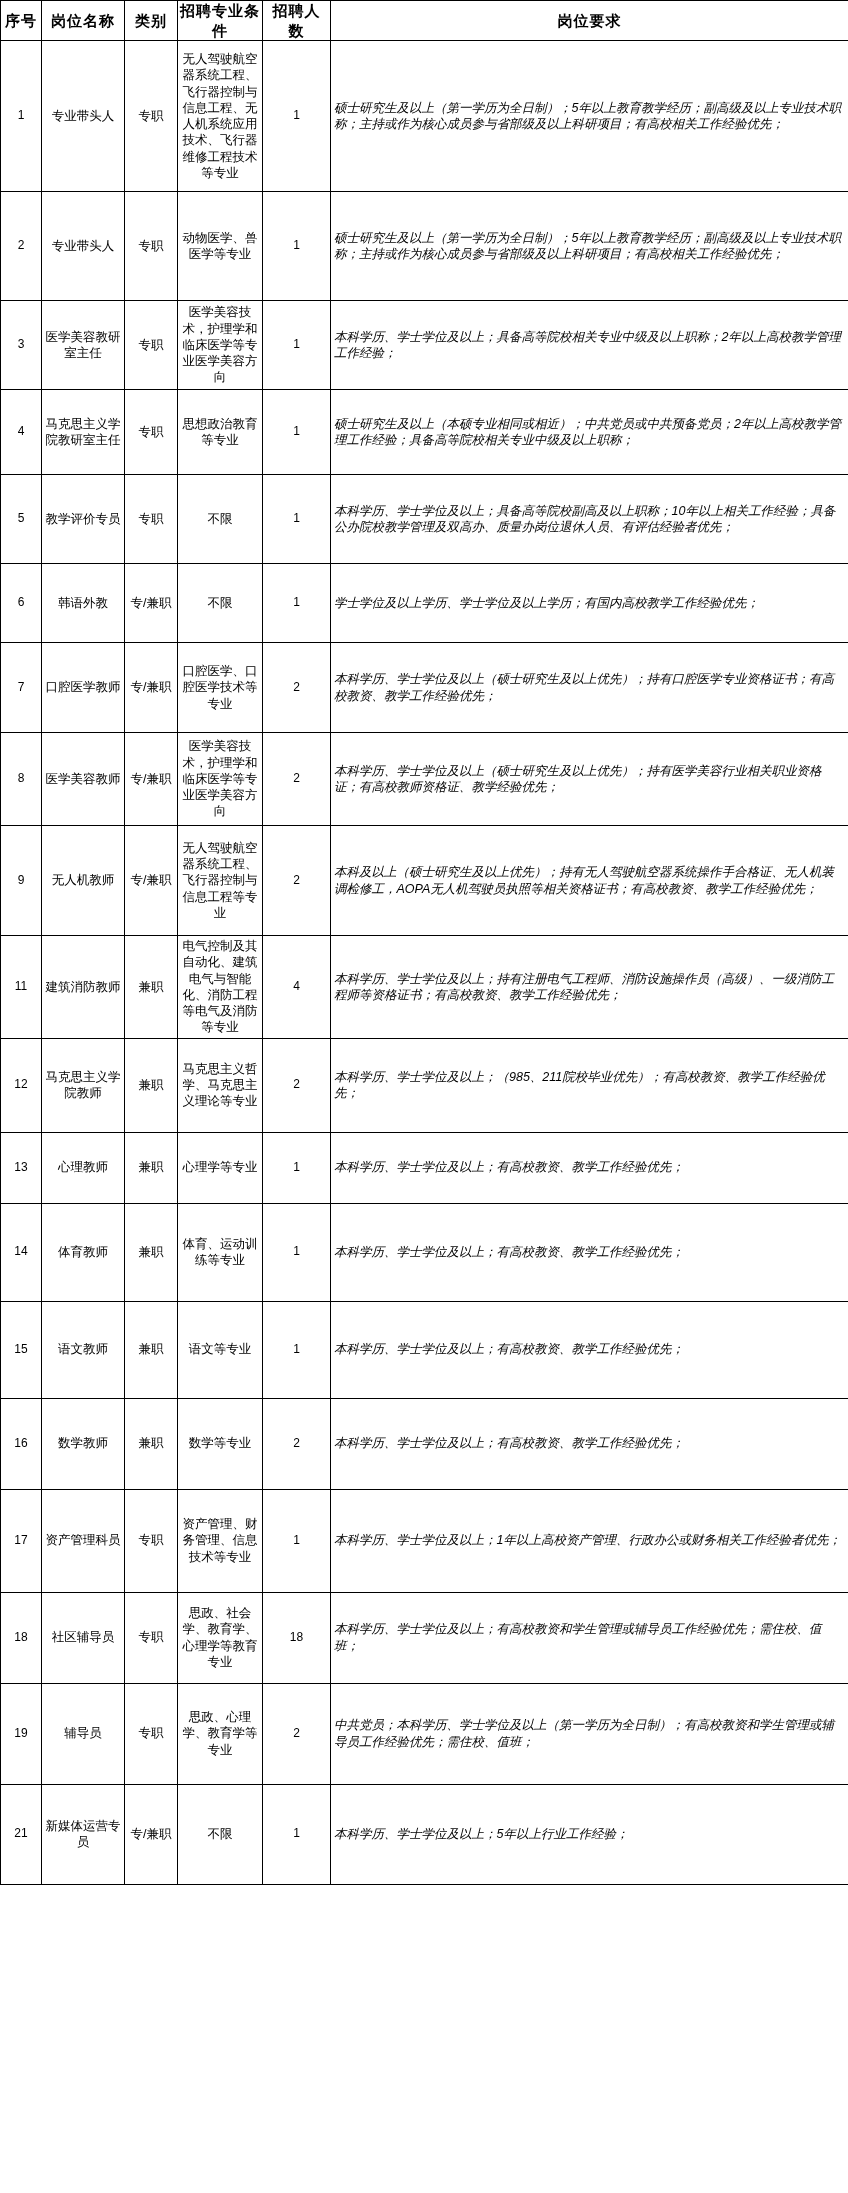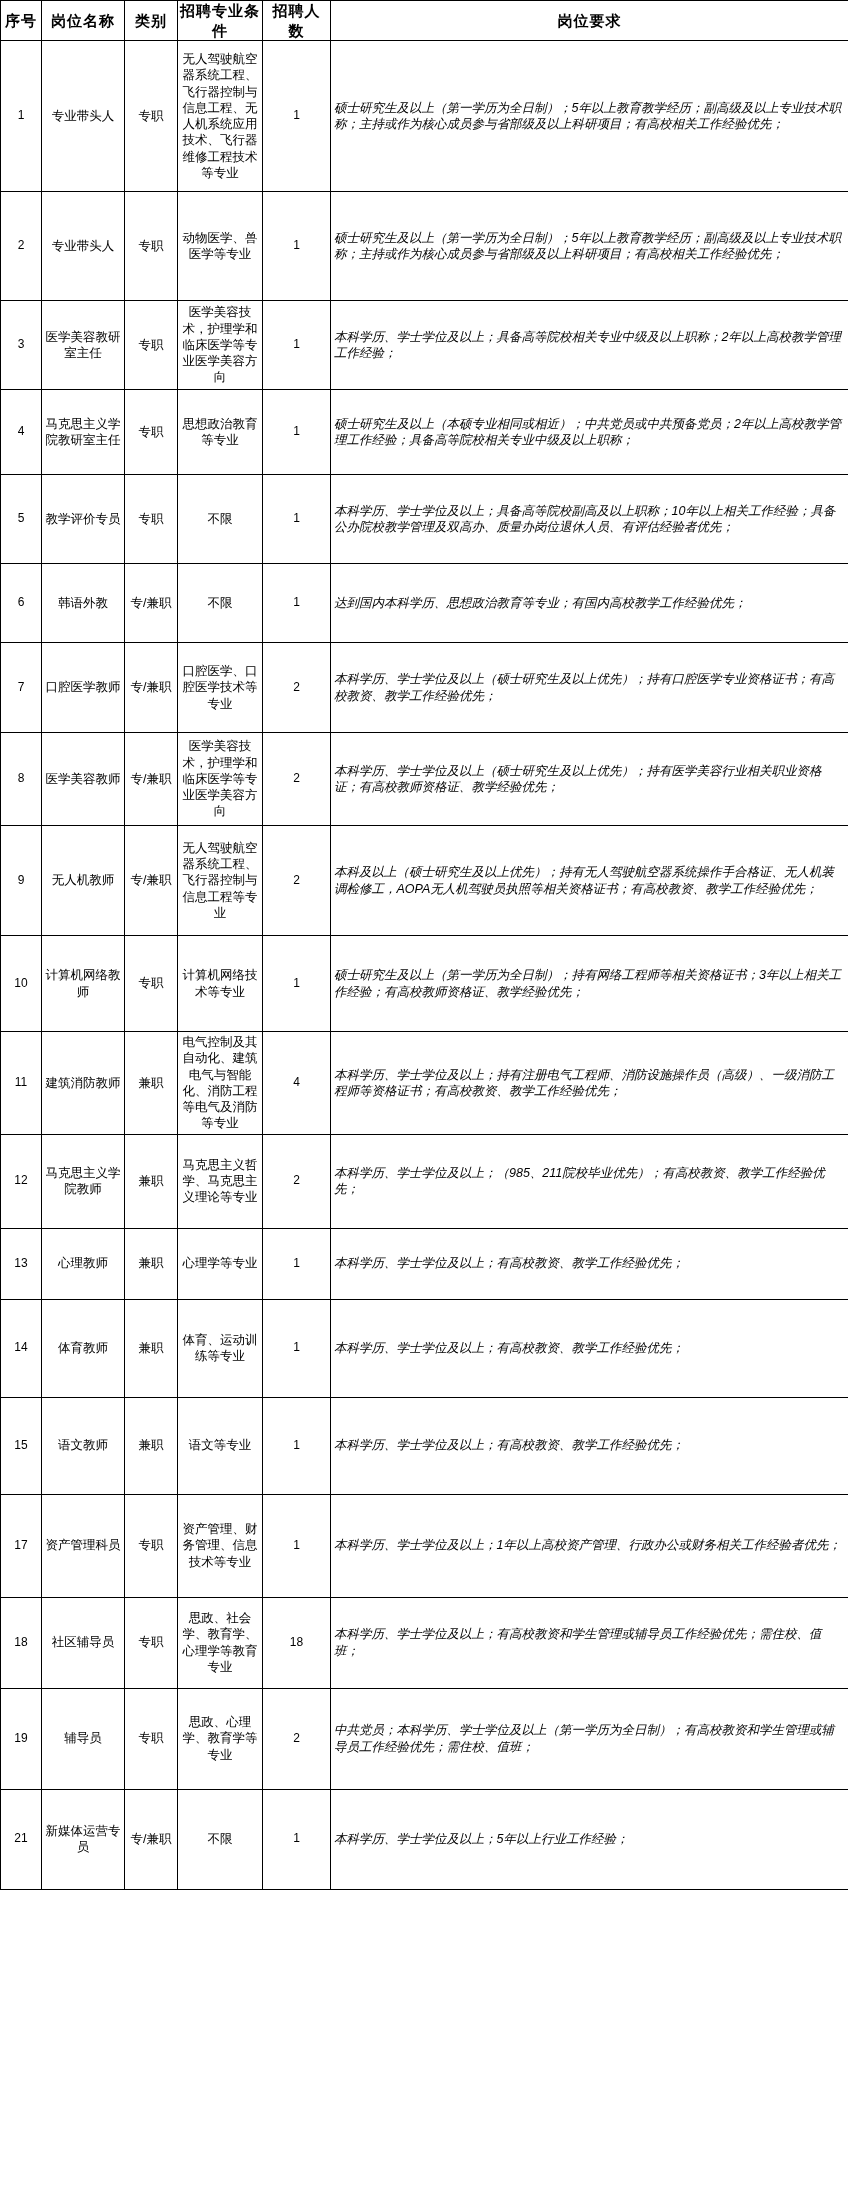--- a/index.html
+++ b/index.html
@@ -126,21 +126,21 @@
         <td class="major">不限</td>
         <td class="count">1</td>
         <td class="req">本科学历、学士学位及以上；具备高等院校副高及以上职称；10年以上相关工作经验；具备公办院校教学管理及双高办、质量办岗位退休人员、有评估经验者优先；</td>
       </tr>
       <tr style="height: 79px;">
         <td class="seq">6</td>
         <td class="post">韩语外教</td>
         <td class="type">专/兼职</td>
         <td class="major">不限</td>
         <td class="count">1</td>
-        <td class="req">达到国内本科学历、思想政治教育等专业；有国内高校教学工作经验优先；</td>
+        <td class="req">学士学位及以上学历、学士学位及以上学历；有国内高校教学工作经验优先；</td>
       </tr>
       <tr style="height: 90px;">
         <td class="seq">7</td>
         <td class="post">口腔医学教师</td>
         <td class="type">专/兼职</td>
         <td class="major">口腔医学、口腔医学技术等专业</td>
         <td class="count">2</td>
         <td class="req">本科学历、学士学位及以上（硕士研究生及以上优先）；持有口腔医学专业资格证书；有高校教资、教学工作经验优先；</td>
       </tr>
       <tr style="height: 93px;">
@@ -152,28 +152,20 @@
         <td class="req">本科学历、学士学位及以上（硕士研究生及以上优先）；持有医学美容行业相关职业资格证；有高校教师资格证、教学经验优先；</td>
       </tr>
       <tr style="height: 110px;">
         <td class="seq">9</td>
         <td class="post">无人机教师</td>
         <td class="type">专/兼职</td>
         <td class="major">无人驾驶航空器系统工程、飞行器控制与信息工程等专业</td>
         <td class="count">2</td>
         <td class="req">本科及以上（硕士研究生及以上优先）；持有无人驾驶航空器系统操作手合格证、无人机装调检修工，AOPA无人机驾驶员执照等相关资格证书；有高校教资、教学工作经验优先；</td>
       </tr>
-      <tr style="height: 96px;">
-        <td class="seq">10</td>
-        <td class="post">计算机网络教师</td>
-        <td class="type">专职</td>
-        <td class="major">计算机网络技术等专业</td>
-        <td class="count">1</td>
-        <td class="req">硕士研究生及以上（第一学历为全日制）；持有网络工程师等相关资格证书；3年以上相关工作经验；有高校教师资格证、教学经验优先；</td>
-      </tr>
       <tr style="height: 91px;">
         <td class="seq">11</td>
         <td class="post">建筑消防教师</td>
         <td class="type">兼职</td>
         <td class="major">电气控制及其自动化、建筑电气与智能化、消防工程等电气及消防等专业</td>
         <td class="count">4</td>
         <td class="req">本科学历、学士学位及以上；持有注册电气工程师、消防设施操作员（高级）、一级消防工程师等资格证书；有高校教资、教学工作经验优先；</td>
       </tr>
       <tr style="height: 94px;">
         <td class="seq">12</td>
@@ -198,20 +190,28 @@
         <td class="major">体育、运动训练等专业</td>
         <td class="count">1</td>
         <td class="req">本科学历、学士学位及以上；有高校教资、教学工作经验优先；</td>
       </tr>
       <tr style="height: 97px;">
         <td class="seq">15</td>
         <td class="post">语文教师</td>
         <td class="type">兼职</td>
         <td class="major">语文等专业</td>
         <td class="count">1</td>
+        <td class="req">本科学历、学士学位及以上；有高校教资、教学工作经验优先；</td>
+      </tr>
+      <tr style="height: 91px;">
+        <td class="seq">16</td>
+        <td class="post">数学教师</td>
+        <td class="type">兼职</td>
+        <td class="major">数学等专业</td>
+        <td class="count">2</td>
         <td class="req">本科学历、学士学位及以上；有高校教资、教学工作经验优先；</td>
       </tr>
       <tr style="height: 103px;">
         <td class="seq">17</td>
         <td class="post">资产管理科员</td>
         <td class="type">专职</td>
         <td class="major">资产管理、财务管理、信息技术等专业</td>
         <td class="count">1</td>
         <td class="req">本科学历、学士学位及以上；1年以上高校资产管理、行政办公或财务相关工作经验者优先；</td>
       </tr>

